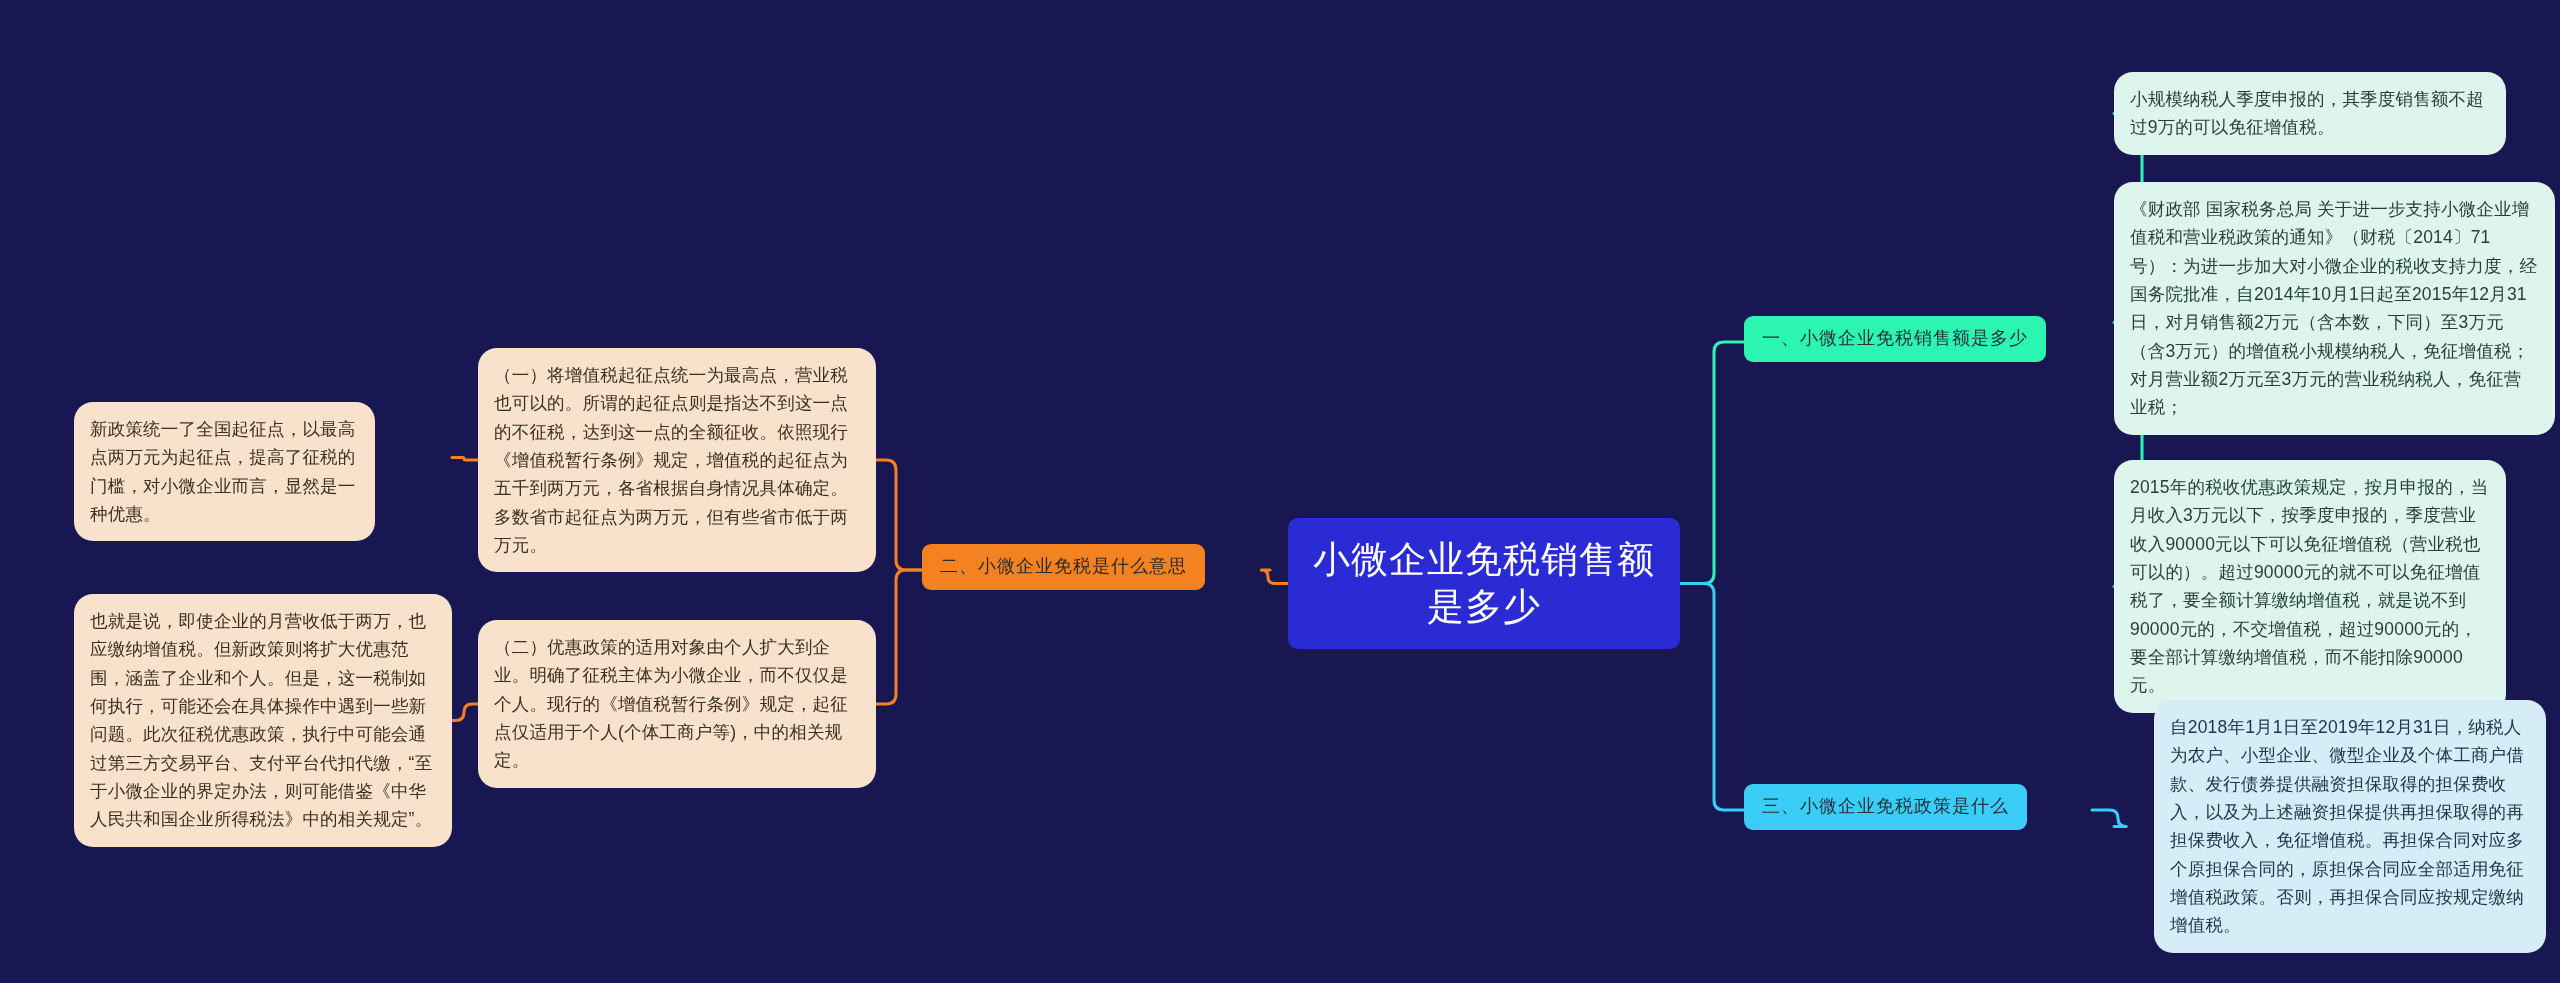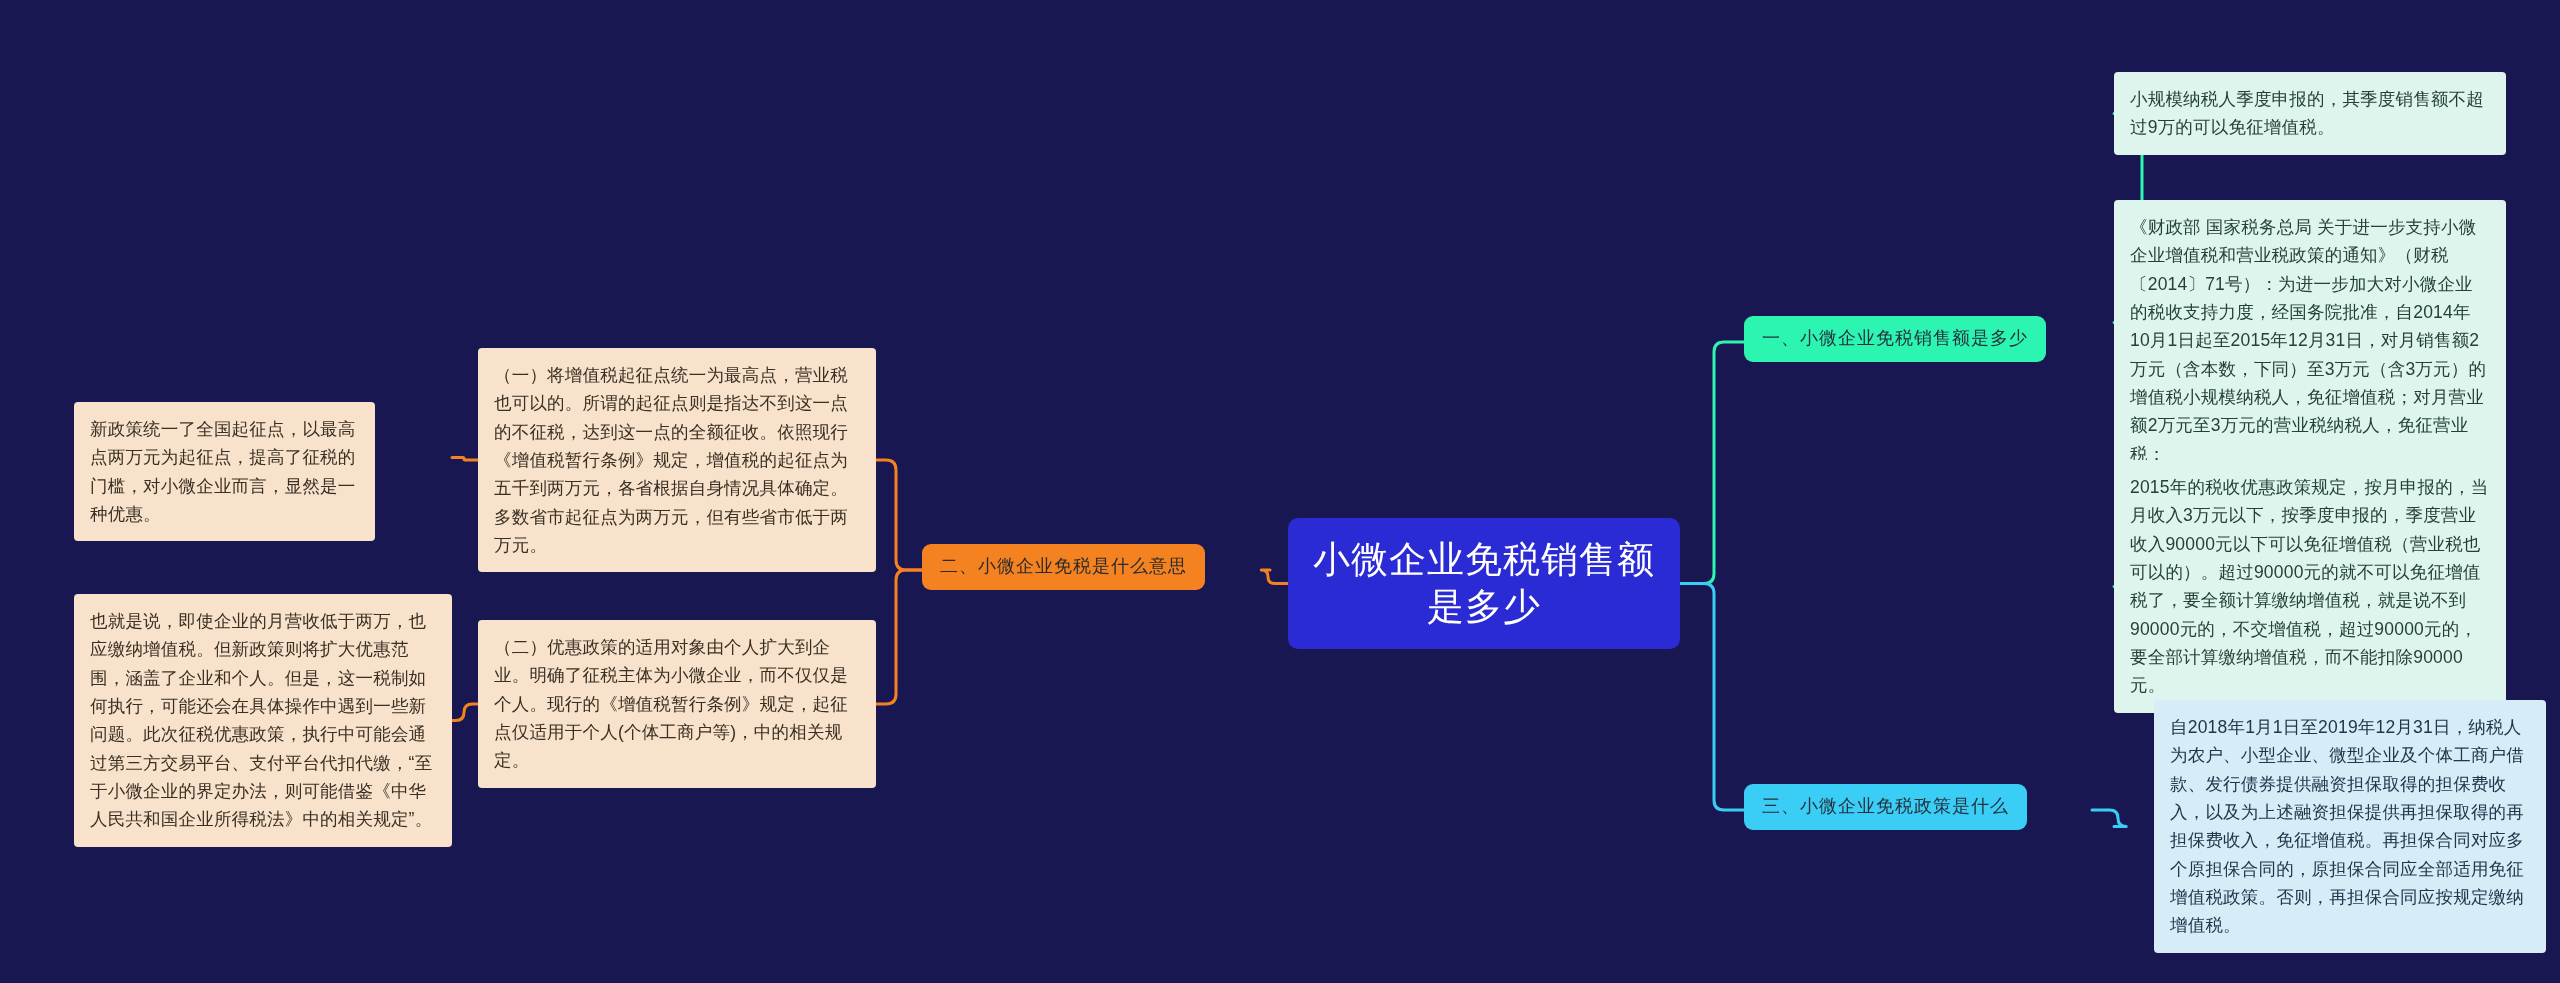--- a/index.html
+++ b/index.html
@@ -36,21 +36,21 @@
     color:#23314a;
     white-space:nowrap;
     letter-spacing:1px;
   }
   .pill-orange{background:#F58220;color:#2b2b2b;}
   .pill-green{background:#2BF5B0;color:#24323f;}
   .pill-blue{background:#3ACDF5;color:#24323f;}
 
   
   .leaf{
-    border-radius:4px;
+    border-radius:19px;
     font-size:17.5px;
     line-height:1.62;
     padding:13px 16px;
     letter-spacing:0.2px;
     box-sizing:border-box;
   }
   .leaf-peach{background:#F8E2CC;color:#3a2f22;}
   .leaf-mint{background:#DDF5EC;color:#24403a;}
   .leaf-sky{background:#D6EDF8;color:#22364a;}
 </style>
@@ -98,21 +98,21 @@
   </div>
 
   <div class="node pill pill-green" style="left:1744px;top:316px;">
     <span>一、小微企业免税销售额是多少</span>
   </div>
 
   <div class="node leaf leaf-mint" style="left:2114px;top:72px;width:392px;">
     <span>小规模纳税人季度申报的，其季度销售额不超过9万的可以免征增值税。</span>
   </div>
 
-  <div class="node leaf leaf-mint" style="left:2114px;top:182px;width:392px;margin-top:18px;">
+  <div class="node leaf leaf-mint" style="left:2114px;top:182px;width:441px;">
     <span>《财政部 国家税务总局 关于进一步支持小微企业增值税和营业税政策的通知》（财税〔2014〕71号）：为进一步加大对小微企业的税收支持力度，经国务院批准，自2014年10月1日起至2015年12月31日，对月销售额2万元（含本数，下同）至3万元（含3万元）的增值税小规模纳税人，免征增值税；对月营业额2万元至3万元的营业税纳税人，免征营业税；</span>
   </div>
 
   <div class="node leaf leaf-mint" style="left:2114px;top:460px;width:392px;">
     <span>2015年的税收优惠政策规定，按月申报的，当月收入3万元以下，按季度申报的，季度营业收入90000元以下可以免征增值税（营业税也可以的）。超过90000元的就不可以免征增值税了，要全额计算缴纳增值税，就是说不到90000元的，不交增值税，超过90000元的，要全部计算缴纳增值税，而不能扣除90000元。</span>
   </div>
 
   <div class="node pill pill-blue" style="left:1744px;top:784px;">
     <span>三、小微企业免税政策是什么</span>
   </div>

